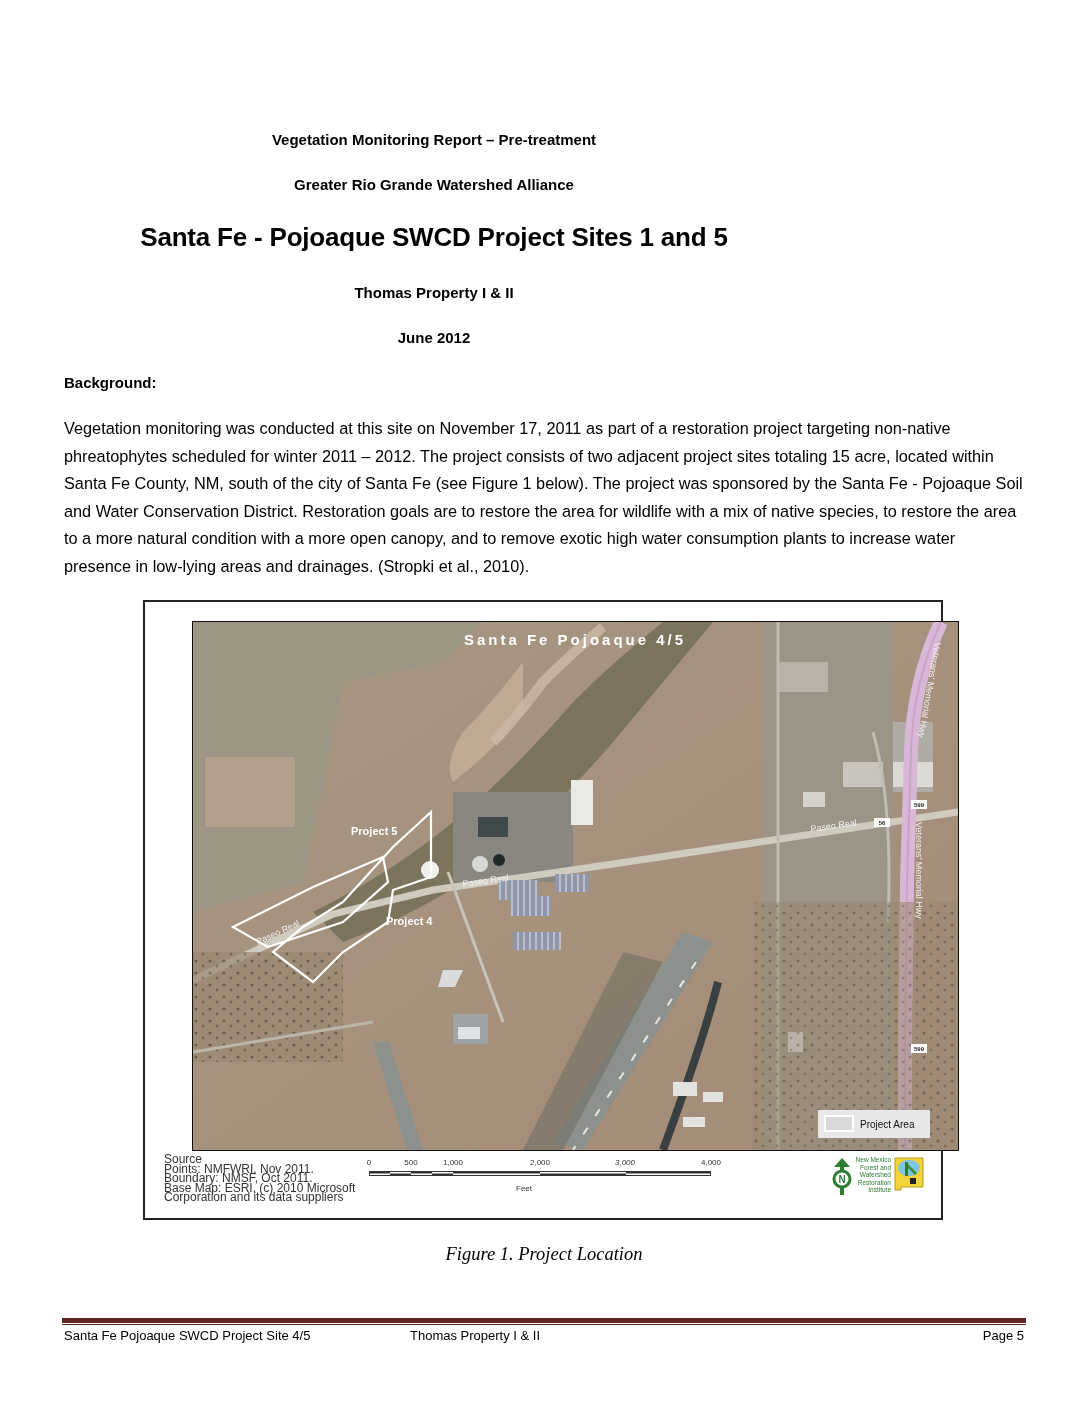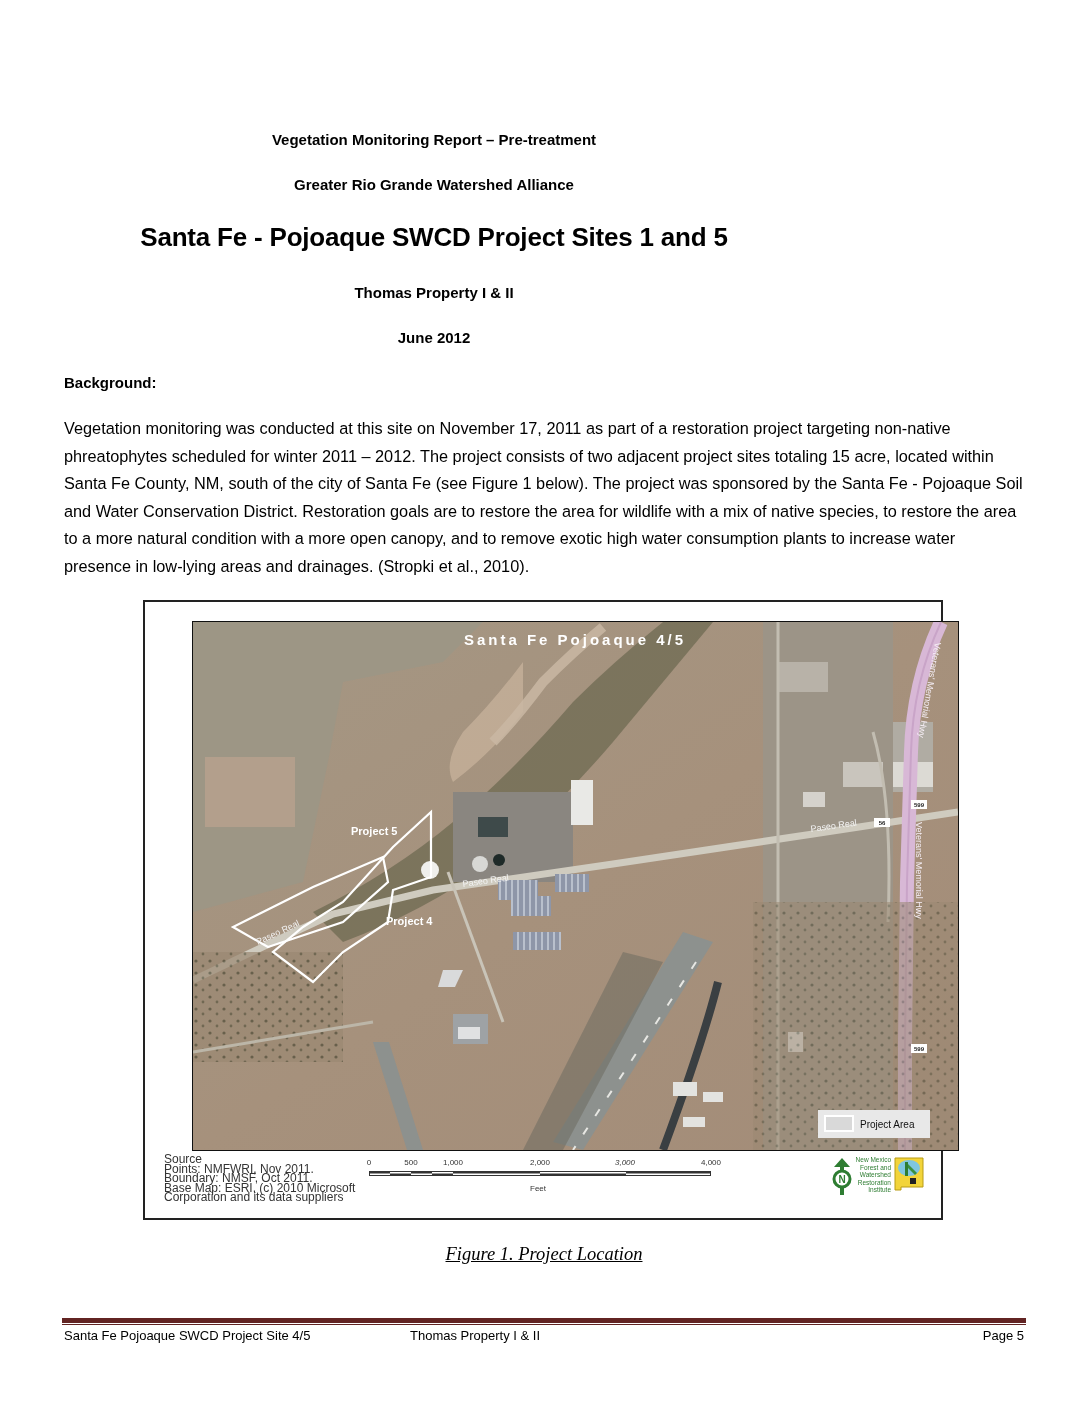--- a/index.html
+++ b/index.html
@@ -15,21 +15,21 @@
   .map { position:absolute; left:19px; top:19px; width:765px; height:528px; border:1px solid #111; overflow:hidden;margin-left:28px; }
   .map svg { display:block; }
   .map-source { position:absolute; left:19px; top:553px; font-size:12px; line-height:9.5px; color:#333; }
   .scale-bar { position:absolute; left:220px; top:556px; width:370px; height:40px; }
   .scale-label { position:absolute; top:0; font-size:8px; color:#333; transform:translateX(-50%); }
   .scale-units { position:absolute; top:26px; left:190px; font-size:8px; color:#333; transform:translateX(-50%); }
   .scale-track { position:absolute; top:13px; left:0; width:335px; height:5px; border:1px solid #333; box-sizing:border-box; }
   .north-arrow { position:absolute; left:685px; top:555px; width:24px; height:40px; }
   .org-name { position:absolute; left:704px; top:554px; width:42px; font-size:6.5px; line-height:7.5px; color:#2e7d32; text-align:right; }
   .org-logo { position:absolute; left:748px; top:555px; width:32px; height:34px; }
-  .caption { position:absolute; left:0; width:1088px; top:1244px; text-align:center; font-family:"Liberation Serif", serif; font-style:italic; font-size:18.5px;text-decoration:underline; }
+  .caption { position:absolute; left:0; width:1088px; top:1244px; text-align:center; font-family:"Liberation Serif", serif; font-style:italic; font-size:18.5px; }
   .footer-rule-thick { position:absolute; left:62px; top:1318px; width:964px; height:5px; background:#622423; }
   .footer-rule-thin { position:absolute; left:62px; top:1324px; width:964px; height:1px; background:#622423; }
   .footer { position:absolute; top:1328px; font-size:13px; }
 </style>
 </head>
 <body>
 
 <div class="center-line h-sub" style="top:131px;">Vegetation Monitoring Report – Pre-treatment</div>
 <div class="center-line h-sub" style="top:176px;">Greater Rio Grande Watershed Alliance</div>
 <div class="center-line h-title" style="top:222px;">Santa Fe - Pojoaque SWCD Project Sites 1 and 5</div>
@@ -159,21 +159,21 @@
       <svg width="342" height="5" style="position:absolute;left:-1px;top:-1px;">
         <rect x="0" y="0" width="21" height="2.5" fill="#333"></rect>
         <rect x="21" y="2.5" width="21" height="2.5" fill="#333"></rect>
         <rect x="42" y="0" width="21" height="2.5" fill="#333"></rect>
         <rect x="63" y="2.5" width="21" height="2.5" fill="#333"></rect>
         <rect x="84" y="0" width="87" height="2.5" fill="#333"></rect>
         <rect x="171" y="2.5" width="86" height="2.5" fill="#333"></rect>
         <rect x="257" y="0" width="85" height="2.5" fill="#333"></rect>
       </svg>
     </div>
-    <span class="scale-units" style="left:173px;">Feet</span>
+    <span class="scale-units" style="left:159px;">Feet</span>
   </div>
 
   <div class="north-arrow">
     <svg width="24" height="40" viewBox="0 0 24 40">
       <path d="M12 1 L4 10 L10 10 L10 38 L14 38 L14 10 L20 10 Z" fill="#2e7d32"></path>
       <circle cx="12" cy="22" r="8" fill="#ffffff" stroke="#2e7d32" stroke-width="3"></circle>
       <text x="12" y="26" font-family="Liberation Sans, sans-serif" font-weight="bold" font-size="10" fill="#2e7d32" text-anchor="middle">N</text>
     </svg>
   </div>
   <div class="org-name">

